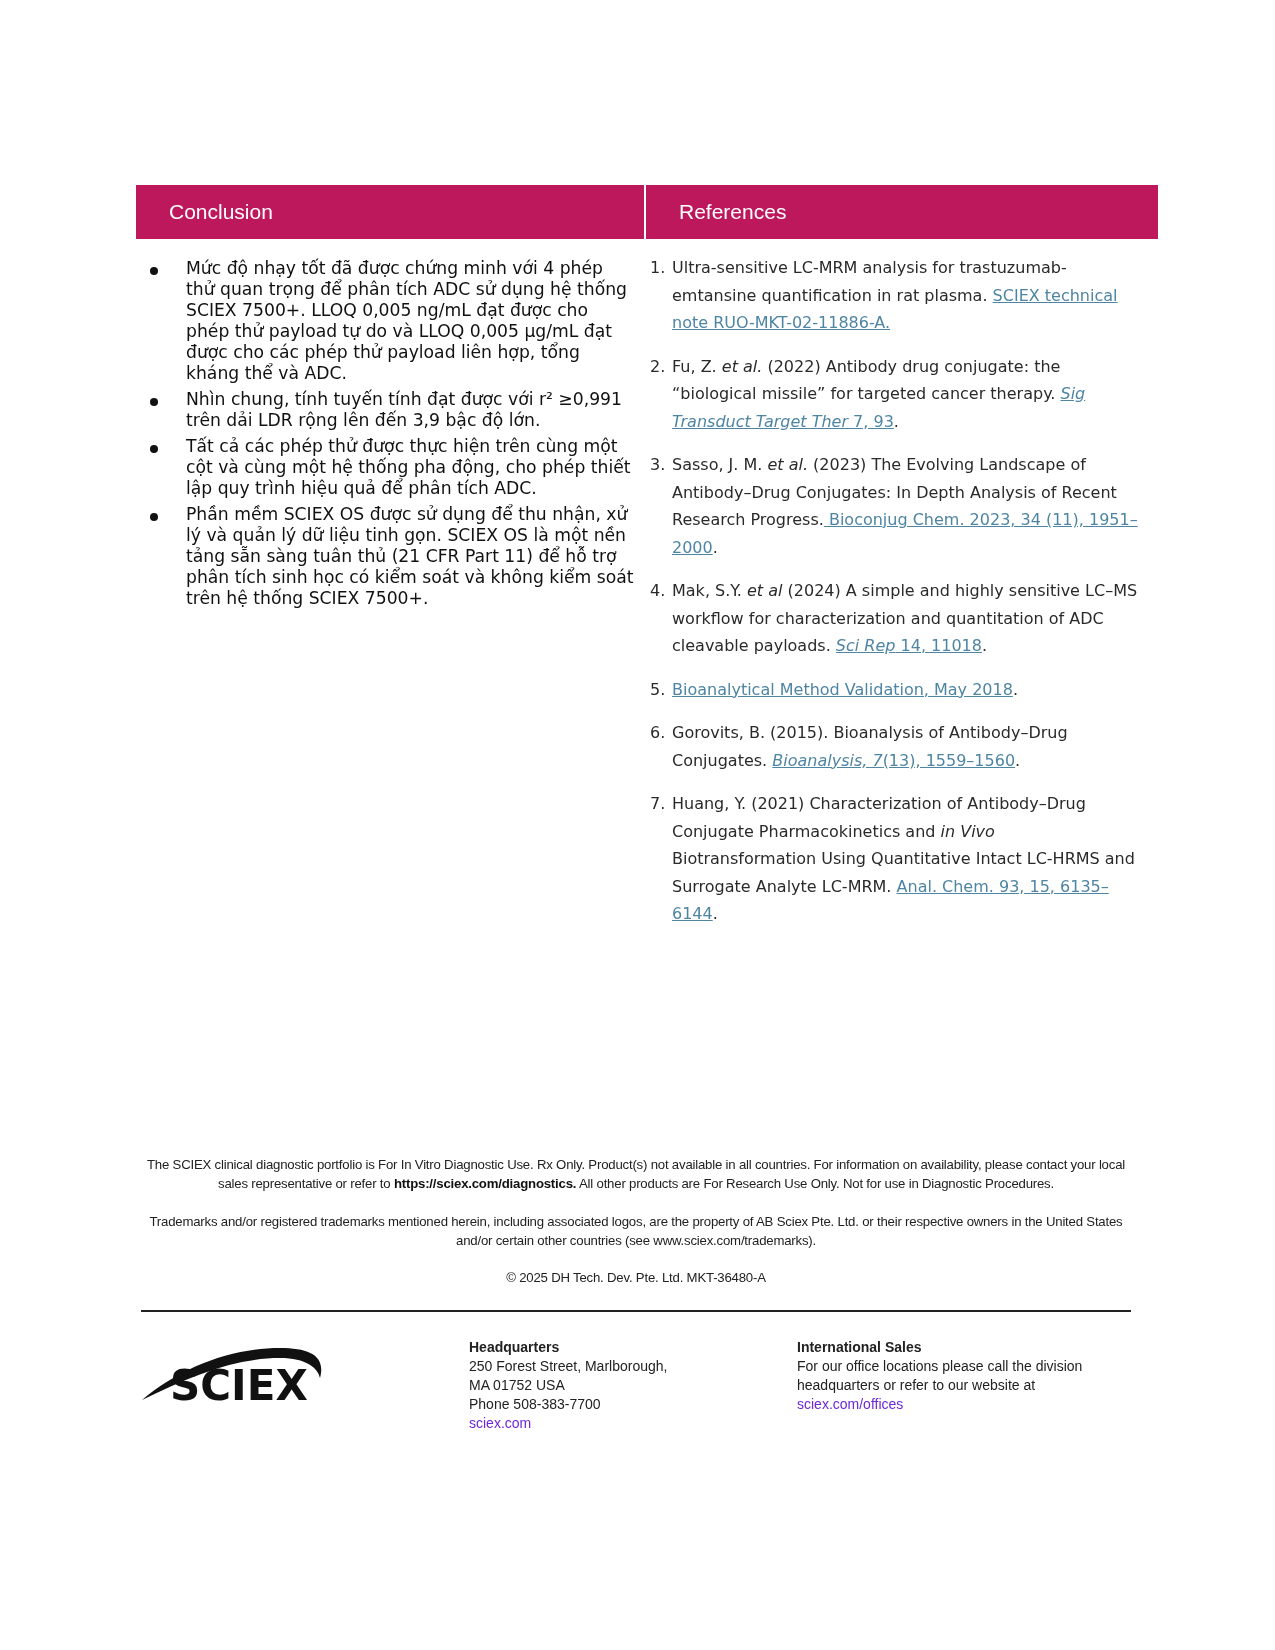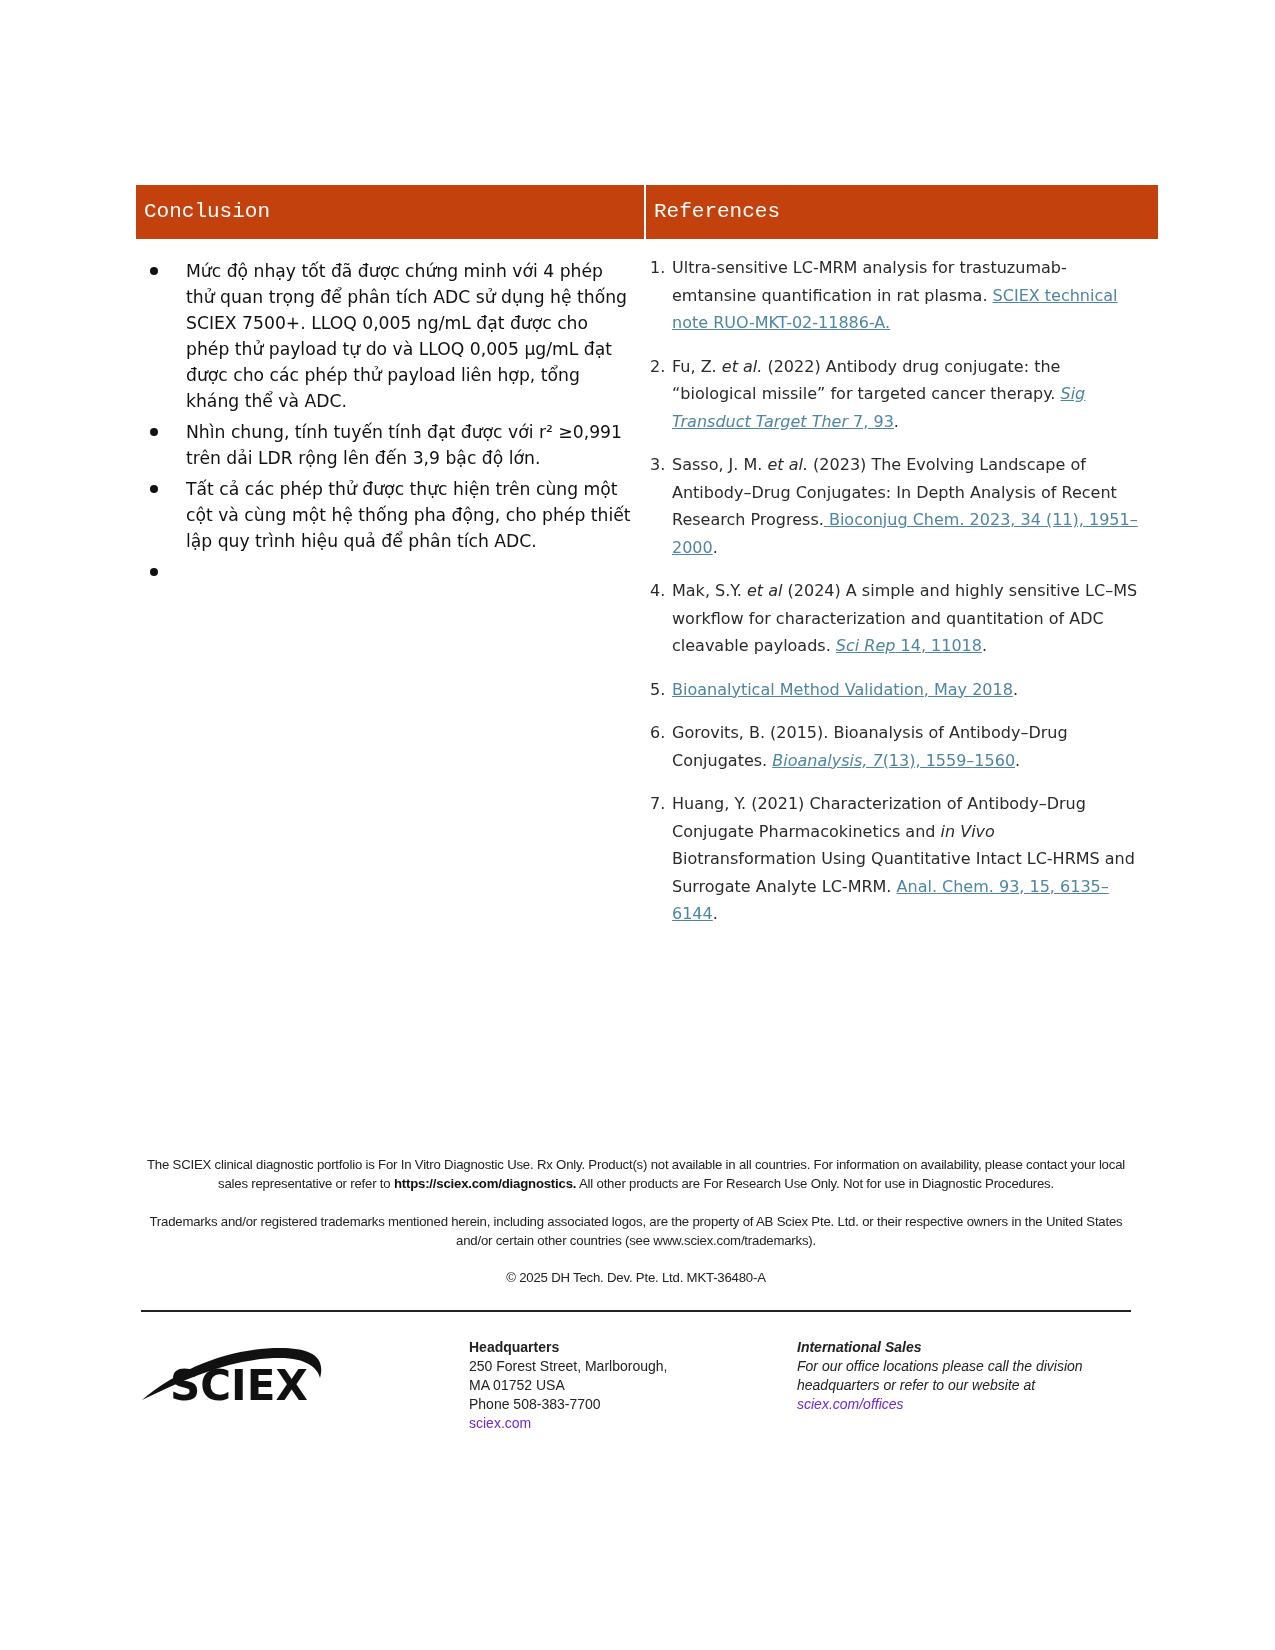--- a/index.html
+++ b/index.html
@@ -1,20 +1,20 @@
 <!DOCTYPE html>
 <html><head>
 <meta charset="utf-8">
 <style>
   html, body { margin:0; padding:0; background:#ffffff; }
   body { width:1275px; height:1650px; position:relative; font-family:"Liberation Sans", sans-serif; color:#1a1a1a; }
-  .hdr { position:absolute; top:185px; height:54px; background:#c2410c; color:#ffffff; font-family:Liberation Mono, monospace; font-size:21px; line-height:54px; box-sizing:border-box; padding-left:8px; }
+  .hdr { position:absolute; top:185px; height:54px; background:#be185d; color:#ffffff; font-family:Liberation Sans, sans-serif; font-size:21px; line-height:54px; box-sizing:border-box; padding-left:33px; }
   .hdr.left { left:136px; width:508px; }
   .hdr.right { left:646px; width:512px; }
-  .concl { position:absolute; left:146px; top:258px; width:490px; list-style:none; margin:0; padding:0; font-family:"DejaVu Sans", sans-serif; font-size:17.2px; line-height:26px; color:#111; }
+  .concl { position:absolute; left:146px; top:258px; width:490px; list-style:none; margin:0; padding:0; font-family:"DejaVu Sans", sans-serif; font-size:17.2px; line-height:21px; color:#111; }
   .concl li { position:relative; padding-left:40px; margin-bottom:5px; }
   .concl li .dot { position:absolute; left:4px; top:9px; width:8px; height:8px; border-radius:50%; background:#111; }
   .refs { position:absolute; left:650px; top:254px; width:490px; margin:0; padding:0; list-style:none; font-family:"DejaVu Sans", sans-serif; font-size:16px; line-height:27.5px; color:#2a2a2a; }
   .refs li { position:relative; padding-left:22px; margin-bottom:16px; }
   .refs li .num { position:absolute; left:0; top:0; }
   .lnk { color:#4e85a3; text-decoration:underline; }
   .it { font-style:italic;text-align:right; }
   .b { font-weight:bold; }
   .disc { position:absolute; left:141px; width:990px; font-family:"Liberation Sans", sans-serif; font-size:13.2px; line-height:19px; color:#222; letter-spacing:-0.2px;text-align:center; }
   .rule { position:absolute; left:141px; top:1310px; width:990px; height:2px; background:#222; }
@@ -26,21 +26,21 @@
 </head>
 <body>
 
 <div class="hdr left"><span>Conclusion</span></div>
 <div class="hdr right"><span>References</span></div>
 
 <ul class="concl">
   <li><span class="dot"></span><span>Mức độ nhạy tốt đã được chứng minh với 4 phép thử quan trọng để phân tích ADC sử dụng hệ thống SCIEX 7500+. LLOQ 0,005 ng/mL đạt được cho phép thử payload tự do và LLOQ 0,005 µg/mL đạt được cho các phép thử payload liên hợp, tổng kháng thể và ADC.</span></li>
   <li><span class="dot"></span><span>Nhìn chung, tính tuyến tính đạt được với r² ≥0,991 trên dải LDR rộng lên đến 3,9 bậc độ lớn.</span></li>
   <li><span class="dot"></span><span>Tất cả các phép thử được thực hiện trên cùng một cột và cùng một hệ thống pha động, cho phép thiết lập quy trình hiệu quả để phân tích ADC.</span></li>
-  <li><span class="dot"></span></li>
+  <li><span class="dot"></span><span>Phần mềm SCIEX OS được sử dụng để thu nhận, xử lý và quản lý dữ liệu tinh gọn. SCIEX OS là một nền tảng sẵn sàng tuân thủ (21 CFR Part 11) để hỗ trợ phân tích sinh học có kiểm soát và không kiểm soát trên hệ thống SCIEX 7500+.</span></li>
 </ul>
 
 <ol class="refs">
   <li><span class="num">1.</span><span>Ultra-sensitive LC-MRM analysis for trastuzumab-emtansine quantification in rat plasma. </span><span class="it"></span><span></span><a class="lnk"><span class="it"></span><span>SCIEX technical note RUO-MKT-02-11886-A.</span></a><span></span></li>
   <li><span class="num">2.</span><span>Fu, Z. </span><span class="it">et al.</span><span> (2022) Antibody drug conjugate: the “biological missile” for targeted cancer therapy. </span><a class="lnk"><span class="it">Sig Transduct Target Ther</span><span> 7, 93</span></a><span>.</span></li>
   <li><span class="num">3.</span><span>Sasso, J. M. </span><span class="it">et al.</span><span> (2023) The Evolving Landscape of Antibody–Drug Conjugates: In Depth Analysis of Recent Research Progress.</span><a class="lnk"><span class="it"></span><span> Bioconjug Chem. 2023, 34 (11), 1951–2000</span></a><span>.</span></li>
   <li><span class="num">4.</span><span>Mak, S.Y. </span><span class="it">et al</span><span> (2024) A simple and highly sensitive LC–MS workflow for characterization and quantitation of ADC cleavable payloads. </span><a class="lnk"><span class="it">Sci Rep</span><span> 14, 11018</span></a><span>.</span></li>
   <li><span class="num">5.</span><span></span><span class="it"></span><span></span><a class="lnk"><span class="it"></span><span>Bioanalytical Method Validation, May 2018</span></a><span>.</span></li>
   <li><span class="num">6.</span><span>Gorovits, B. (2015). Bioanalysis of Antibody–Drug Conjugates. </span><span class="it"></span><span></span><a class="lnk"><span class="it">Bioanalysis, 7</span><span>(13), 1559–1560</span></a><span>.</span></li>
   <li><span class="num">7.</span><span>Huang, Y. (2021) Characterization of Antibody–Drug Conjugate Pharmacokinetics and </span><span class="it">in Vivo</span><span> Biotransformation Using Quantitative Intact LC-HRMS and Surrogate Analyte LC-MRM. </span><a class="lnk"><span class="it"></span><span>Anal. Chem. 93, 15, 6135–6144</span></a><span>.</span></li>
@@ -60,18 +60,18 @@
 </div>
 
 <div class="addr" style="left:469px;">
   <div class="t">Headquarters</div>
   <div>250 Forest Street, Marlborough,</div>
   <div>MA 01752 USA</div>
   <div>Phone 508-383-7700</div>
   <a class="l">sciex.com</a>
 </div>
 
-<div class="addr" style="left:797px;font-style:italic;">
+<div class="addr" style="left:797px;">
   <div class="t">International Sales</div>
   <div>For our office locations please call the division</div>
   <div>headquarters or refer to our website at</div>
   <a class="l">sciex.com/offices</a>
 </div>
 
 </body></html>

